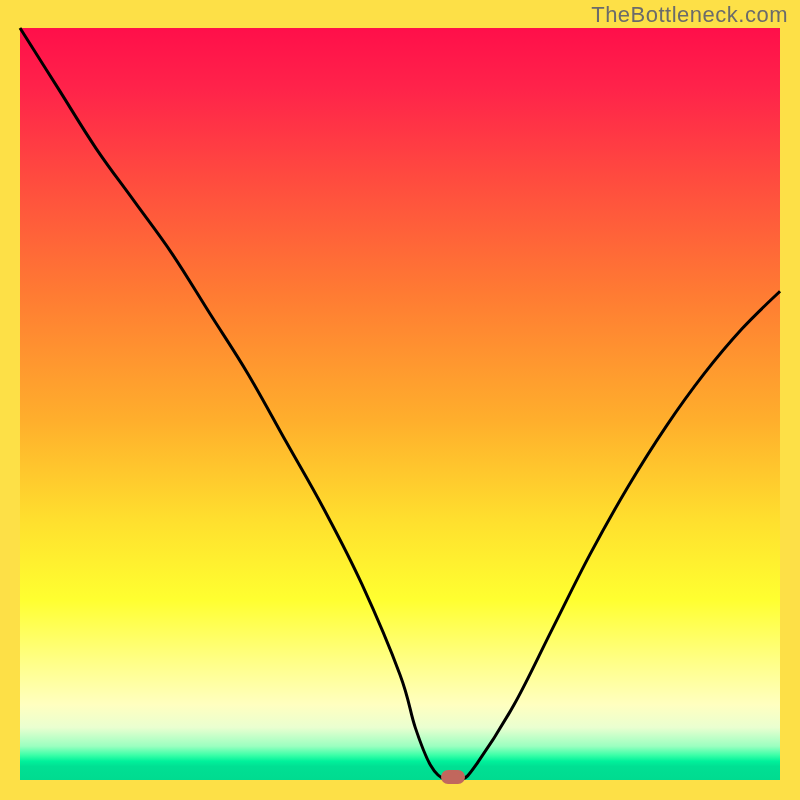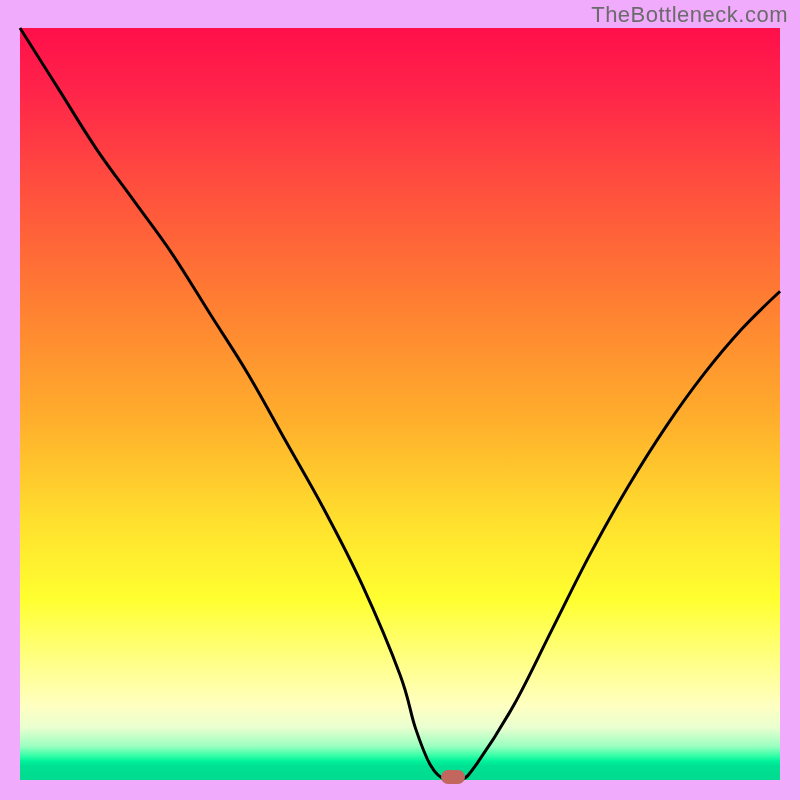--- a/index.html
+++ b/index.html
@@ -8,21 +8,21 @@
     width: 800px;
     height: 800px;
     background: #000;
     overflow: hidden;
     font-family: Arial, Helvetica, sans-serif;
   }
   .frame {
     position: relative;
     width: 800px;
     height: 800px;
-    background: #f0abfc;
+    background: #fde047;
   }
   .watermark {
     position: absolute;
     top: 2px;
     right: 12px;
     color: #6b6b6b;
     font-size: 22px;
     letter-spacing: 0.5px;
     user-select: none;
   }

